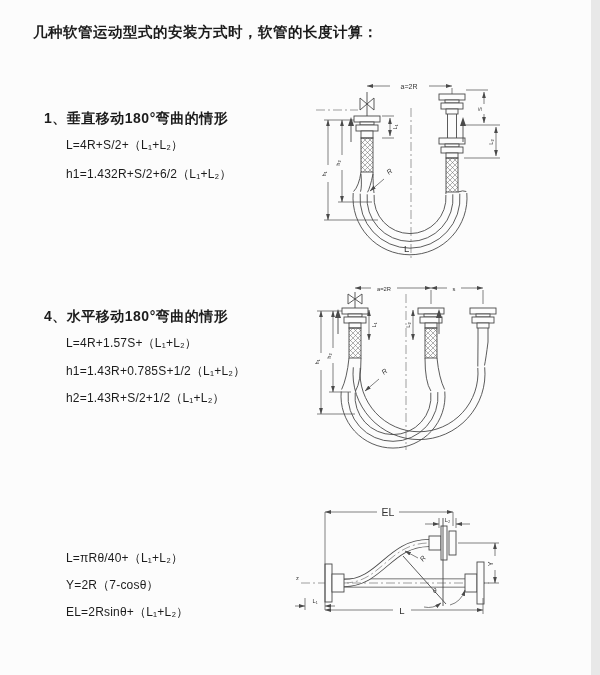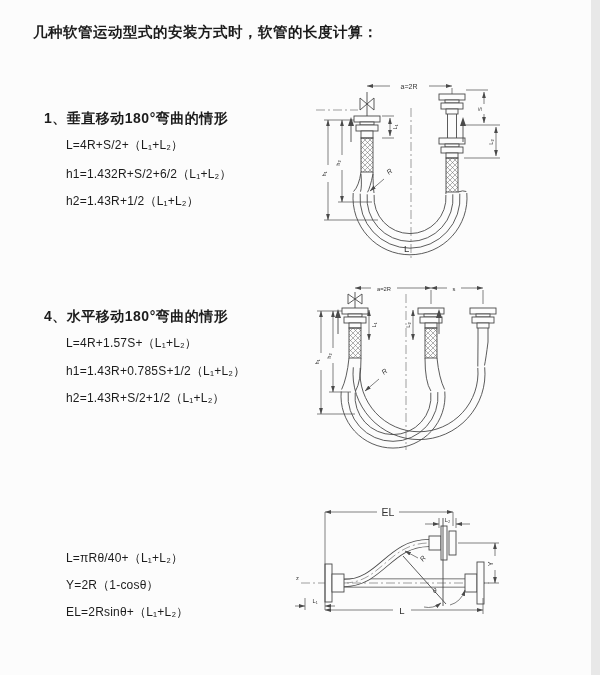--- a/index.html
+++ b/index.html
@@ -21,29 +21,28 @@
 </head>
 <body>
 
 <div id="page">
 
   <div class="title">几种软管运动型式的安装方式时，软管的长度计算：</div>
 
   <div class="sec-h" style="top:110px">1、垂直移动180°弯曲的情形</div>
   <div class="formula" style="top:137px">L=4R+S/2+（L₁+L₂）</div>
   <div class="formula" style="top:166px">h1=1.432R+S/2+6/2（L₁+L₂）</div>
-  <div class="formula" style="top:193px">h2=1.43R+1/2（L₁+L₂）</div>
 
   <div class="sec-h" style="top:308px">4、水平移动180°弯曲的情形</div>
   <div class="formula" style="top:335px">L=4R+1.57S+（L₁+L₂）</div>
   <div class="formula" style="top:363px">h1=1.43R+0.785S+1/2（L₁+L₂）</div>
   <div class="formula" style="top:390px">h2=1.43R+S/2+1/2（L₁+L₂）</div>
 
   <div class="formula" style="top:550px">L=πRθ/40+（L₁+L₂）</div>
-  <div class="formula" style="top:577px">Y=2R（1-cosθ）</div>
+  <div class="formula" style="top:577px">Y=2R（7-cosθ）</div>
   <div class="formula" style="top:604px">EL=2Rsinθ+（L₁+L₂）</div>
 
   <svg style="left:300px;top:70px" width="295" height="195" viewBox="0 0 295 195">
     <defs>
       <marker id="ar1" viewBox="0 0 10 6" refX="9.5" refY="3" markerWidth="9" markerHeight="5.4" orient="auto-start-reverse">
         <path d="M0,0 L10,3 L0,6 Z" fill="#4a4a4a"></path>
         </marker>
       <pattern id="hp1" width="5" height="5" patternUnits="userSpaceOnUse">
         <path d="M0,0 L5,5 M5,0 L0,5" stroke="#666" stroke-width=".5"></path>
         </pattern>

